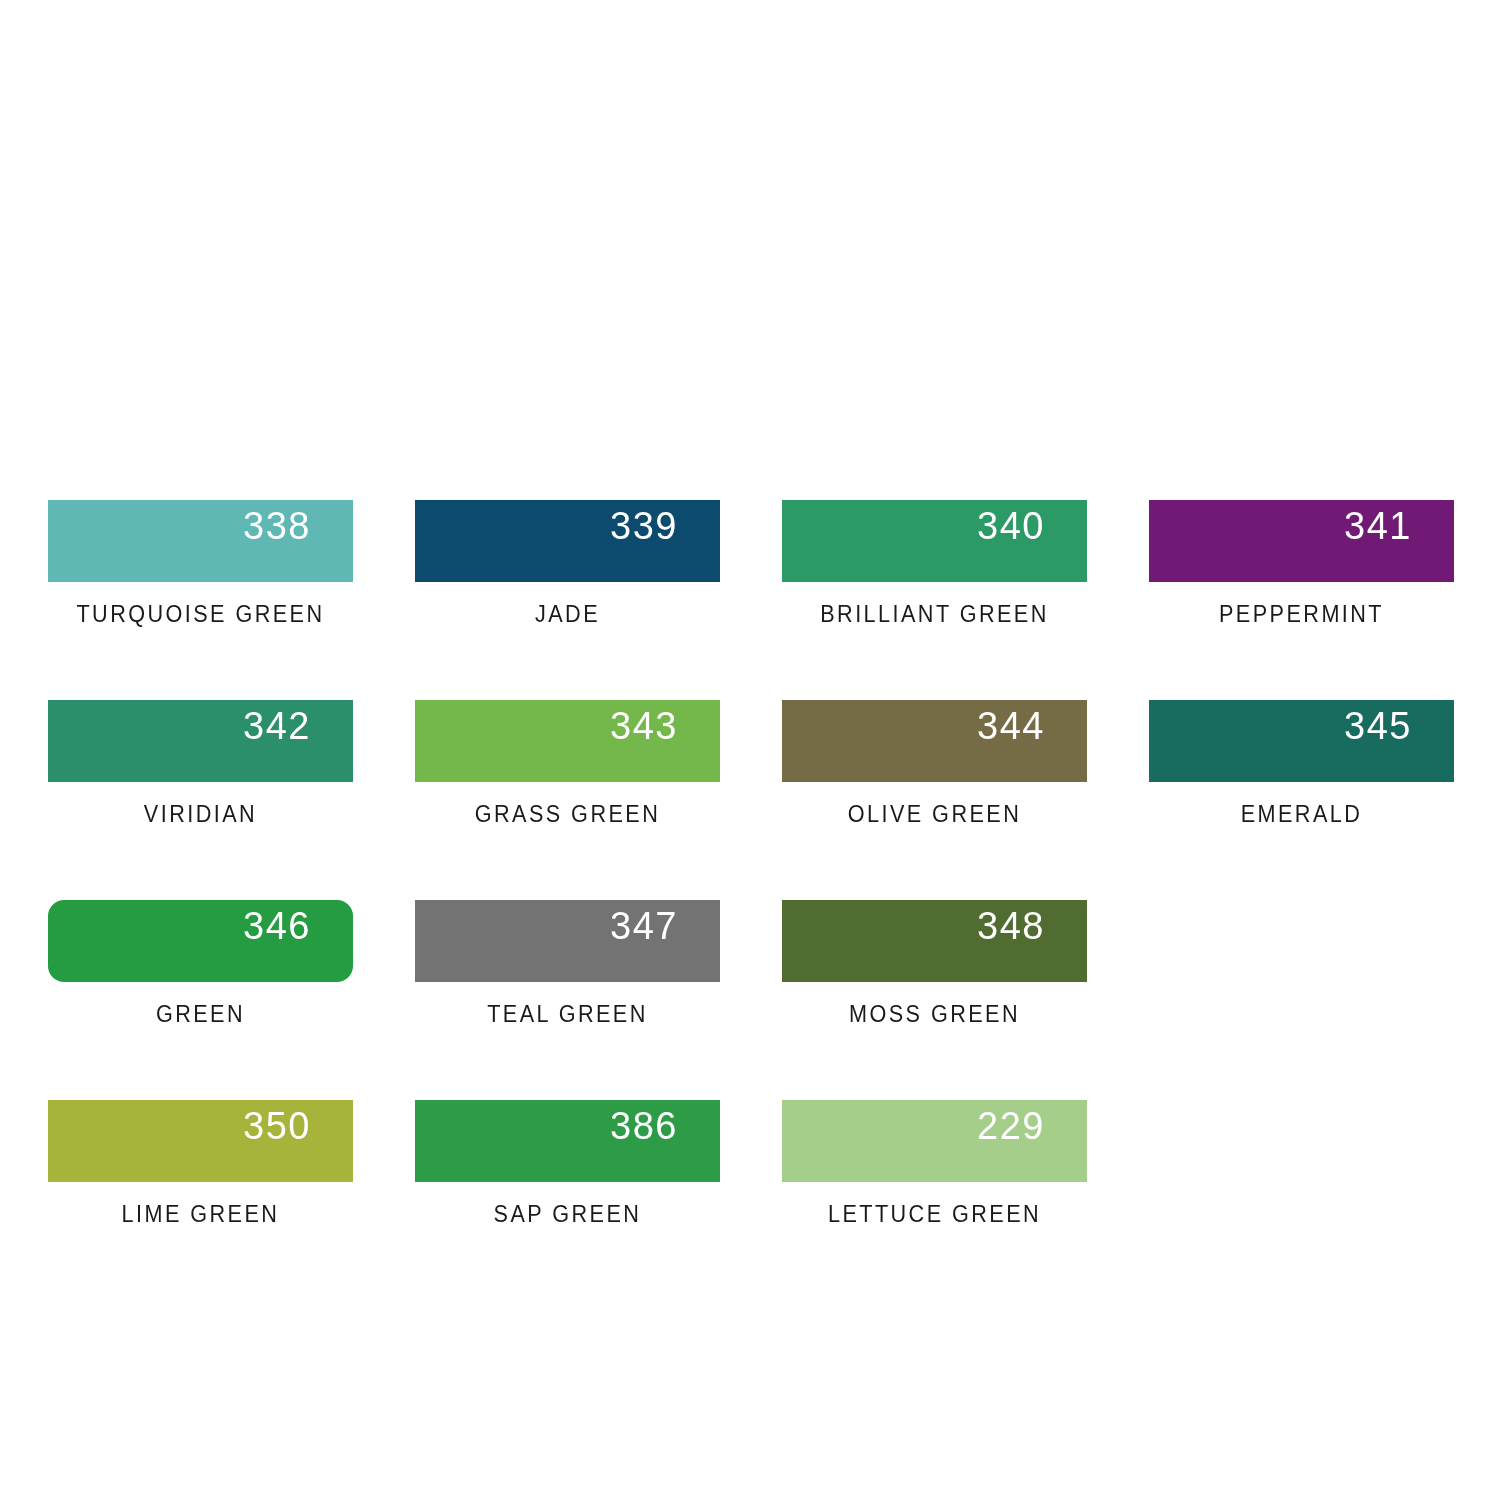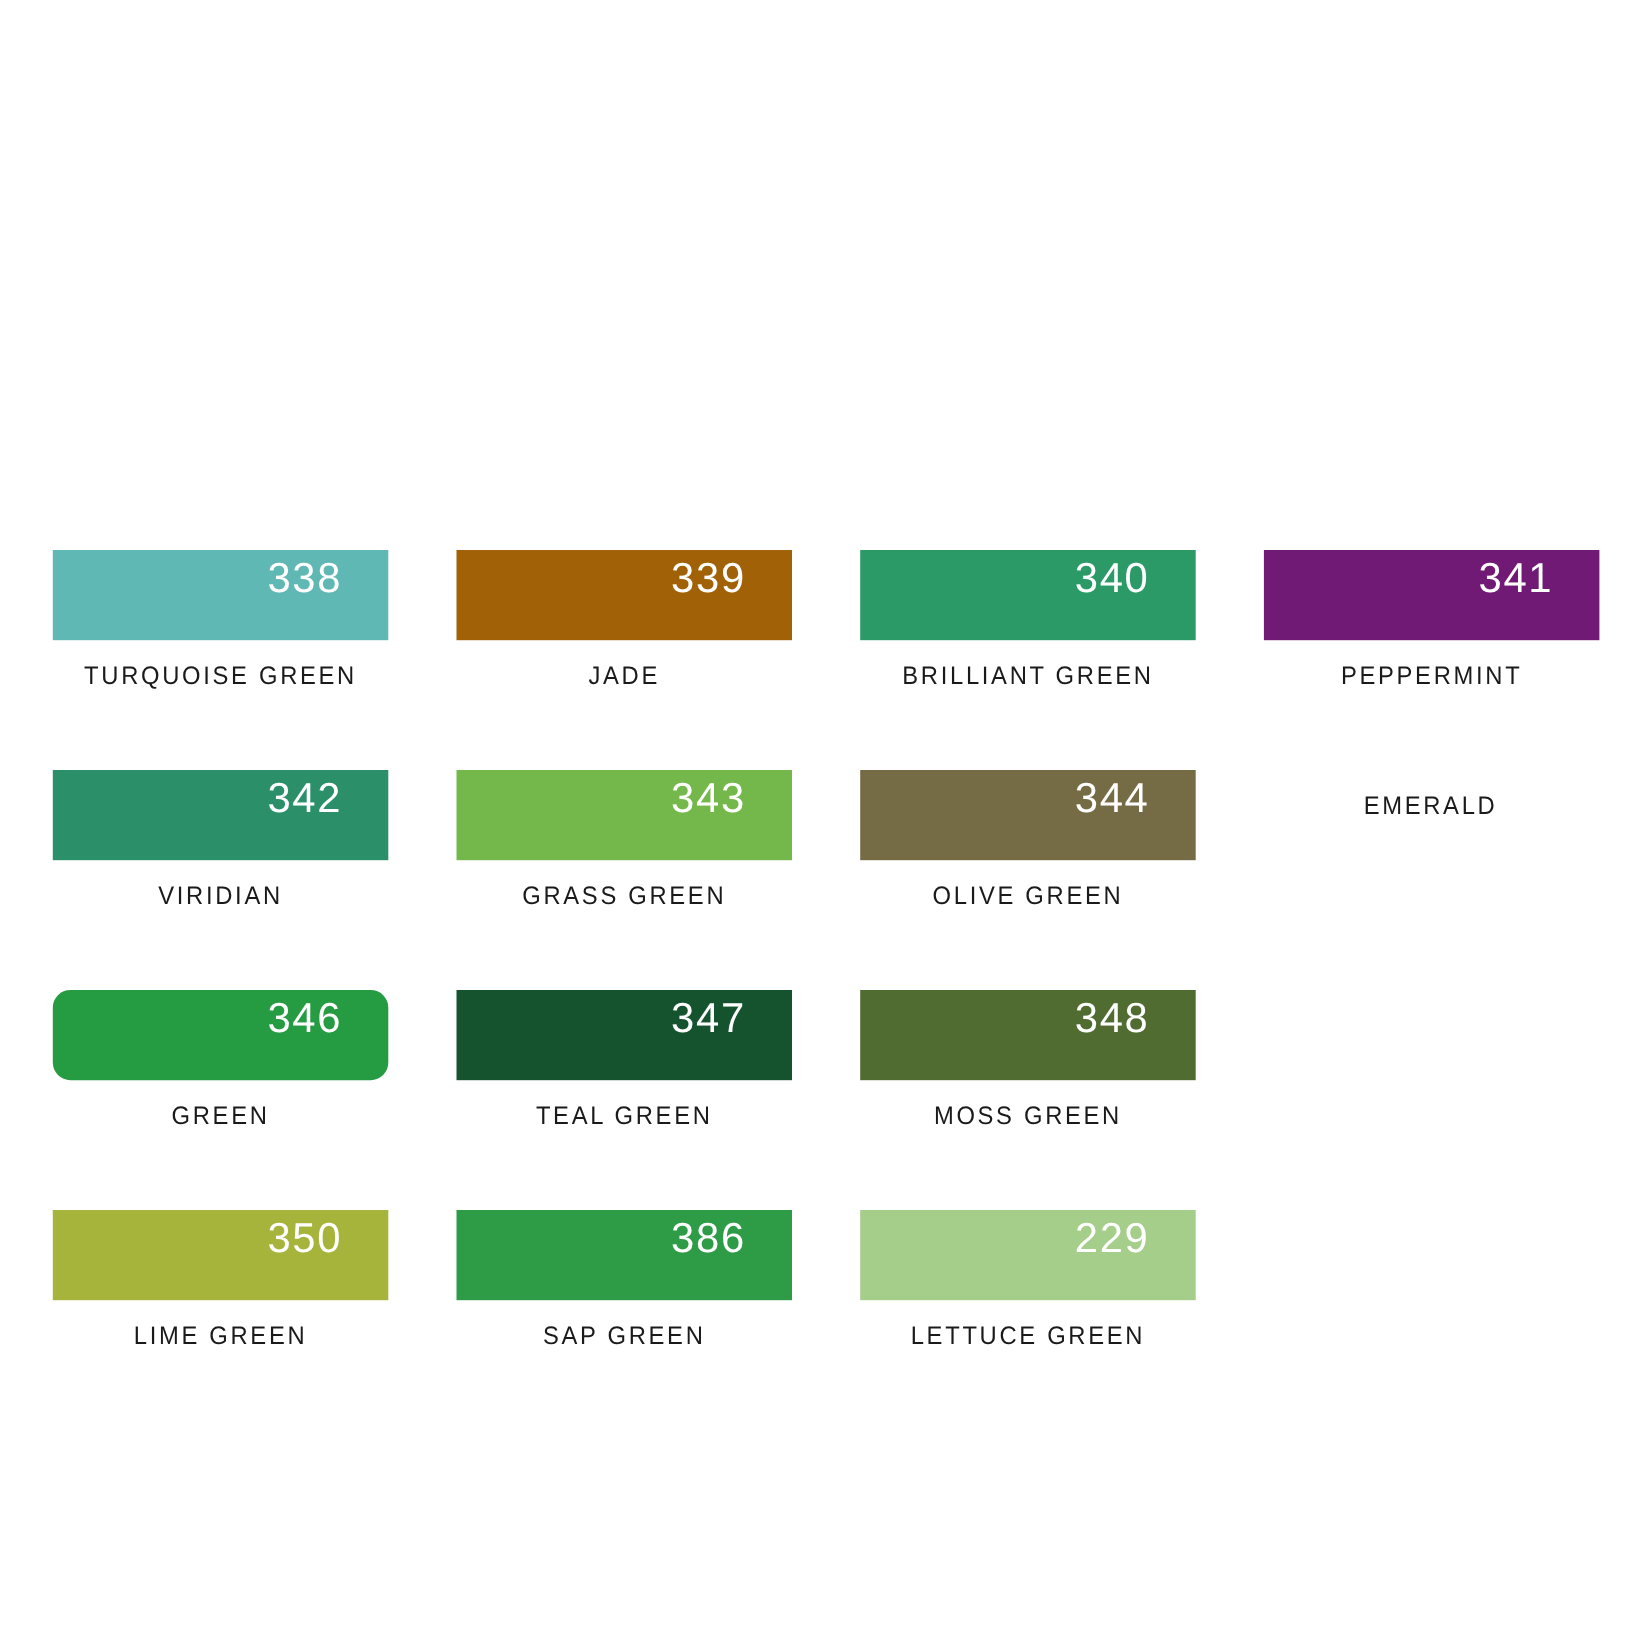--- a/index.html
+++ b/index.html
@@ -80,21 +80,21 @@
 
 <div id="swatch-board">
     <div class="swatch-row">
       <div class="swatch-cell">
         <div class="swatch-chip" style="background-color: rgb(96, 184, 180);">
           <span class="swatch-number">338</span>
         </div>
         <div class="swatch-label">TURQUOISE GREEN</div>
       </div>
       <div class="swatch-cell">
-        <div class="swatch-chip" style="background-color: #a16207;">
+        <div class="swatch-chip" style="background-color: #0c4a6e;">
           <span class="swatch-number">339</span>
         </div>
         <div class="swatch-label">JADE</div>
       </div>
       <div class="swatch-cell">
         <div class="swatch-chip" style="background-color: rgb(43, 154, 102);">
           <span class="swatch-number">340</span>
         </div>
         <div class="swatch-label">BRILLIANT GREEN</div>
       </div>
@@ -118,32 +118,35 @@
         </div>
         <div class="swatch-label">GRASS GREEN</div>
       </div>
       <div class="swatch-cell">
         <div class="swatch-chip" style="background-color: rgb(117, 108, 69);">
           <span class="swatch-number">344</span>
         </div>
         <div class="swatch-label">OLIVE GREEN</div>
       </div>
       <div class="swatch-cell">
+        <div class="swatch-chip" style="background-color: rgb(24, 108, 95);">
+          <span class="swatch-number">345</span>
+        </div>
         <div class="swatch-label">EMERALD</div>
       </div>
     </div>
     <div class="swatch-row">
       <div class="swatch-cell">
         <div class="swatch-chip" style="background-color: rgb(37, 155, 66); border-radius: 16px;">
           <span class="swatch-number">346</span>
         </div>
         <div class="swatch-label">GREEN</div>
       </div>
       <div class="swatch-cell">
-        <div class="swatch-chip" style="background-color: #14532d;">
+        <div class="swatch-chip" style="background-color: #737373;">
           <span class="swatch-number">347</span>
         </div>
         <div class="swatch-label">TEAL GREEN</div>
       </div>
       <div class="swatch-cell">
         <div class="swatch-chip" style="background-color: rgb(81, 108, 49);">
           <span class="swatch-number">348</span>
         </div>
         <div class="swatch-label">MOSS GREEN</div>
       </div>

